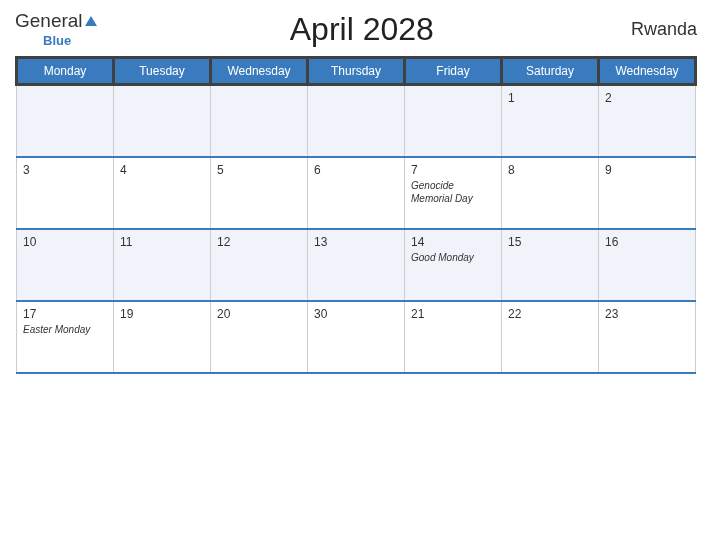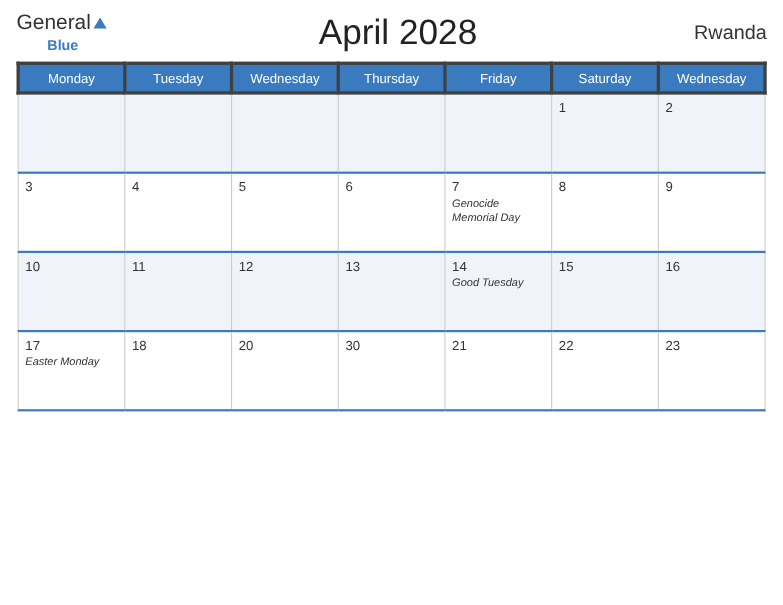--- a/index.html
+++ b/index.html
@@ -190,36 +190,36 @@
             <span class="day-num">11</span>
           </td>
           <td>
             <span class="day-num">12</span>
           </td>
           <td>
             <span class="day-num">13</span>
           </td>
           <td>
             <span class="day-num">14</span>
-            <span class="holiday">Good Tuesday</span>
+            <span class="holiday">Good Monday</span>
           </td>
           <td>
             <span class="day-num">15</span>
           </td>
           <td>
             <span class="day-num">16</span>
           </td>
         </tr>
         <tr>
           <td>
             <span class="day-num">17</span>
             <span class="holiday">Easter Monday</span>
           </td>
           <td>
-            <span class="day-num">18</span>
+            <span class="day-num">19</span>
           </td>
           <td>
             <span class="day-num">20</span>
           </td>
           <td>
             <span class="day-num">30</span>
           </td>
           <td>
             <span class="day-num">21</span>
           </td>

